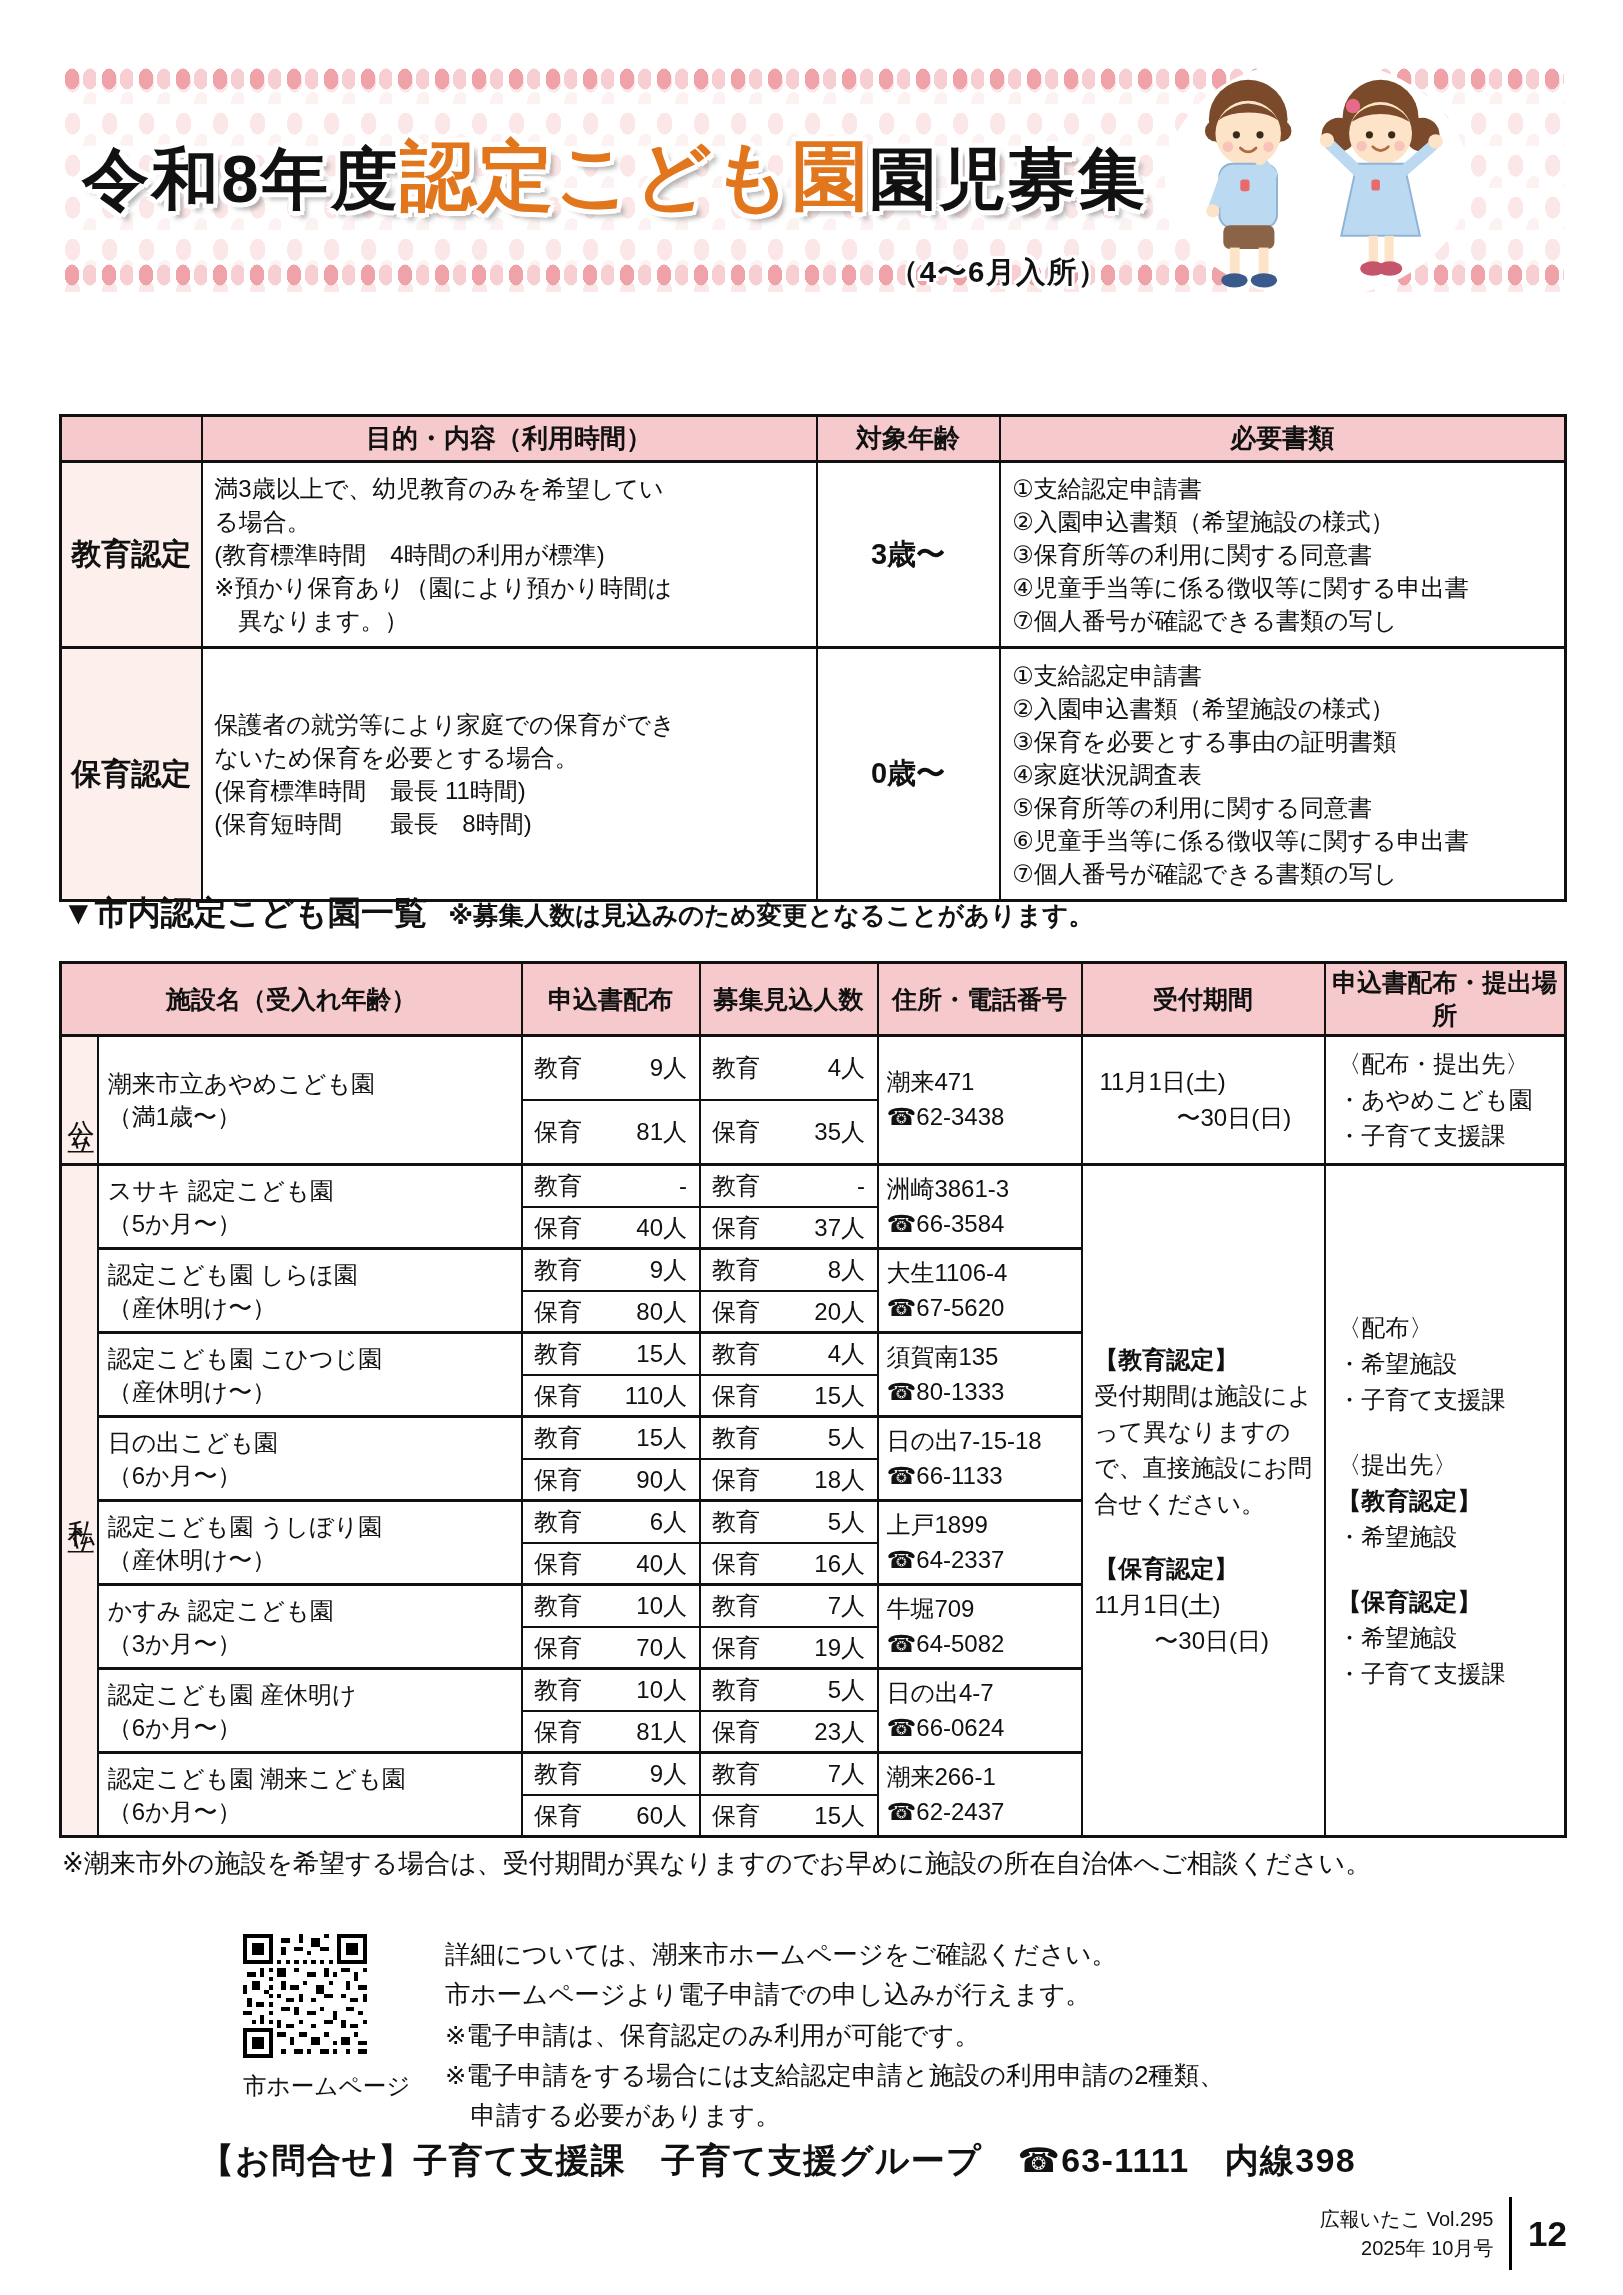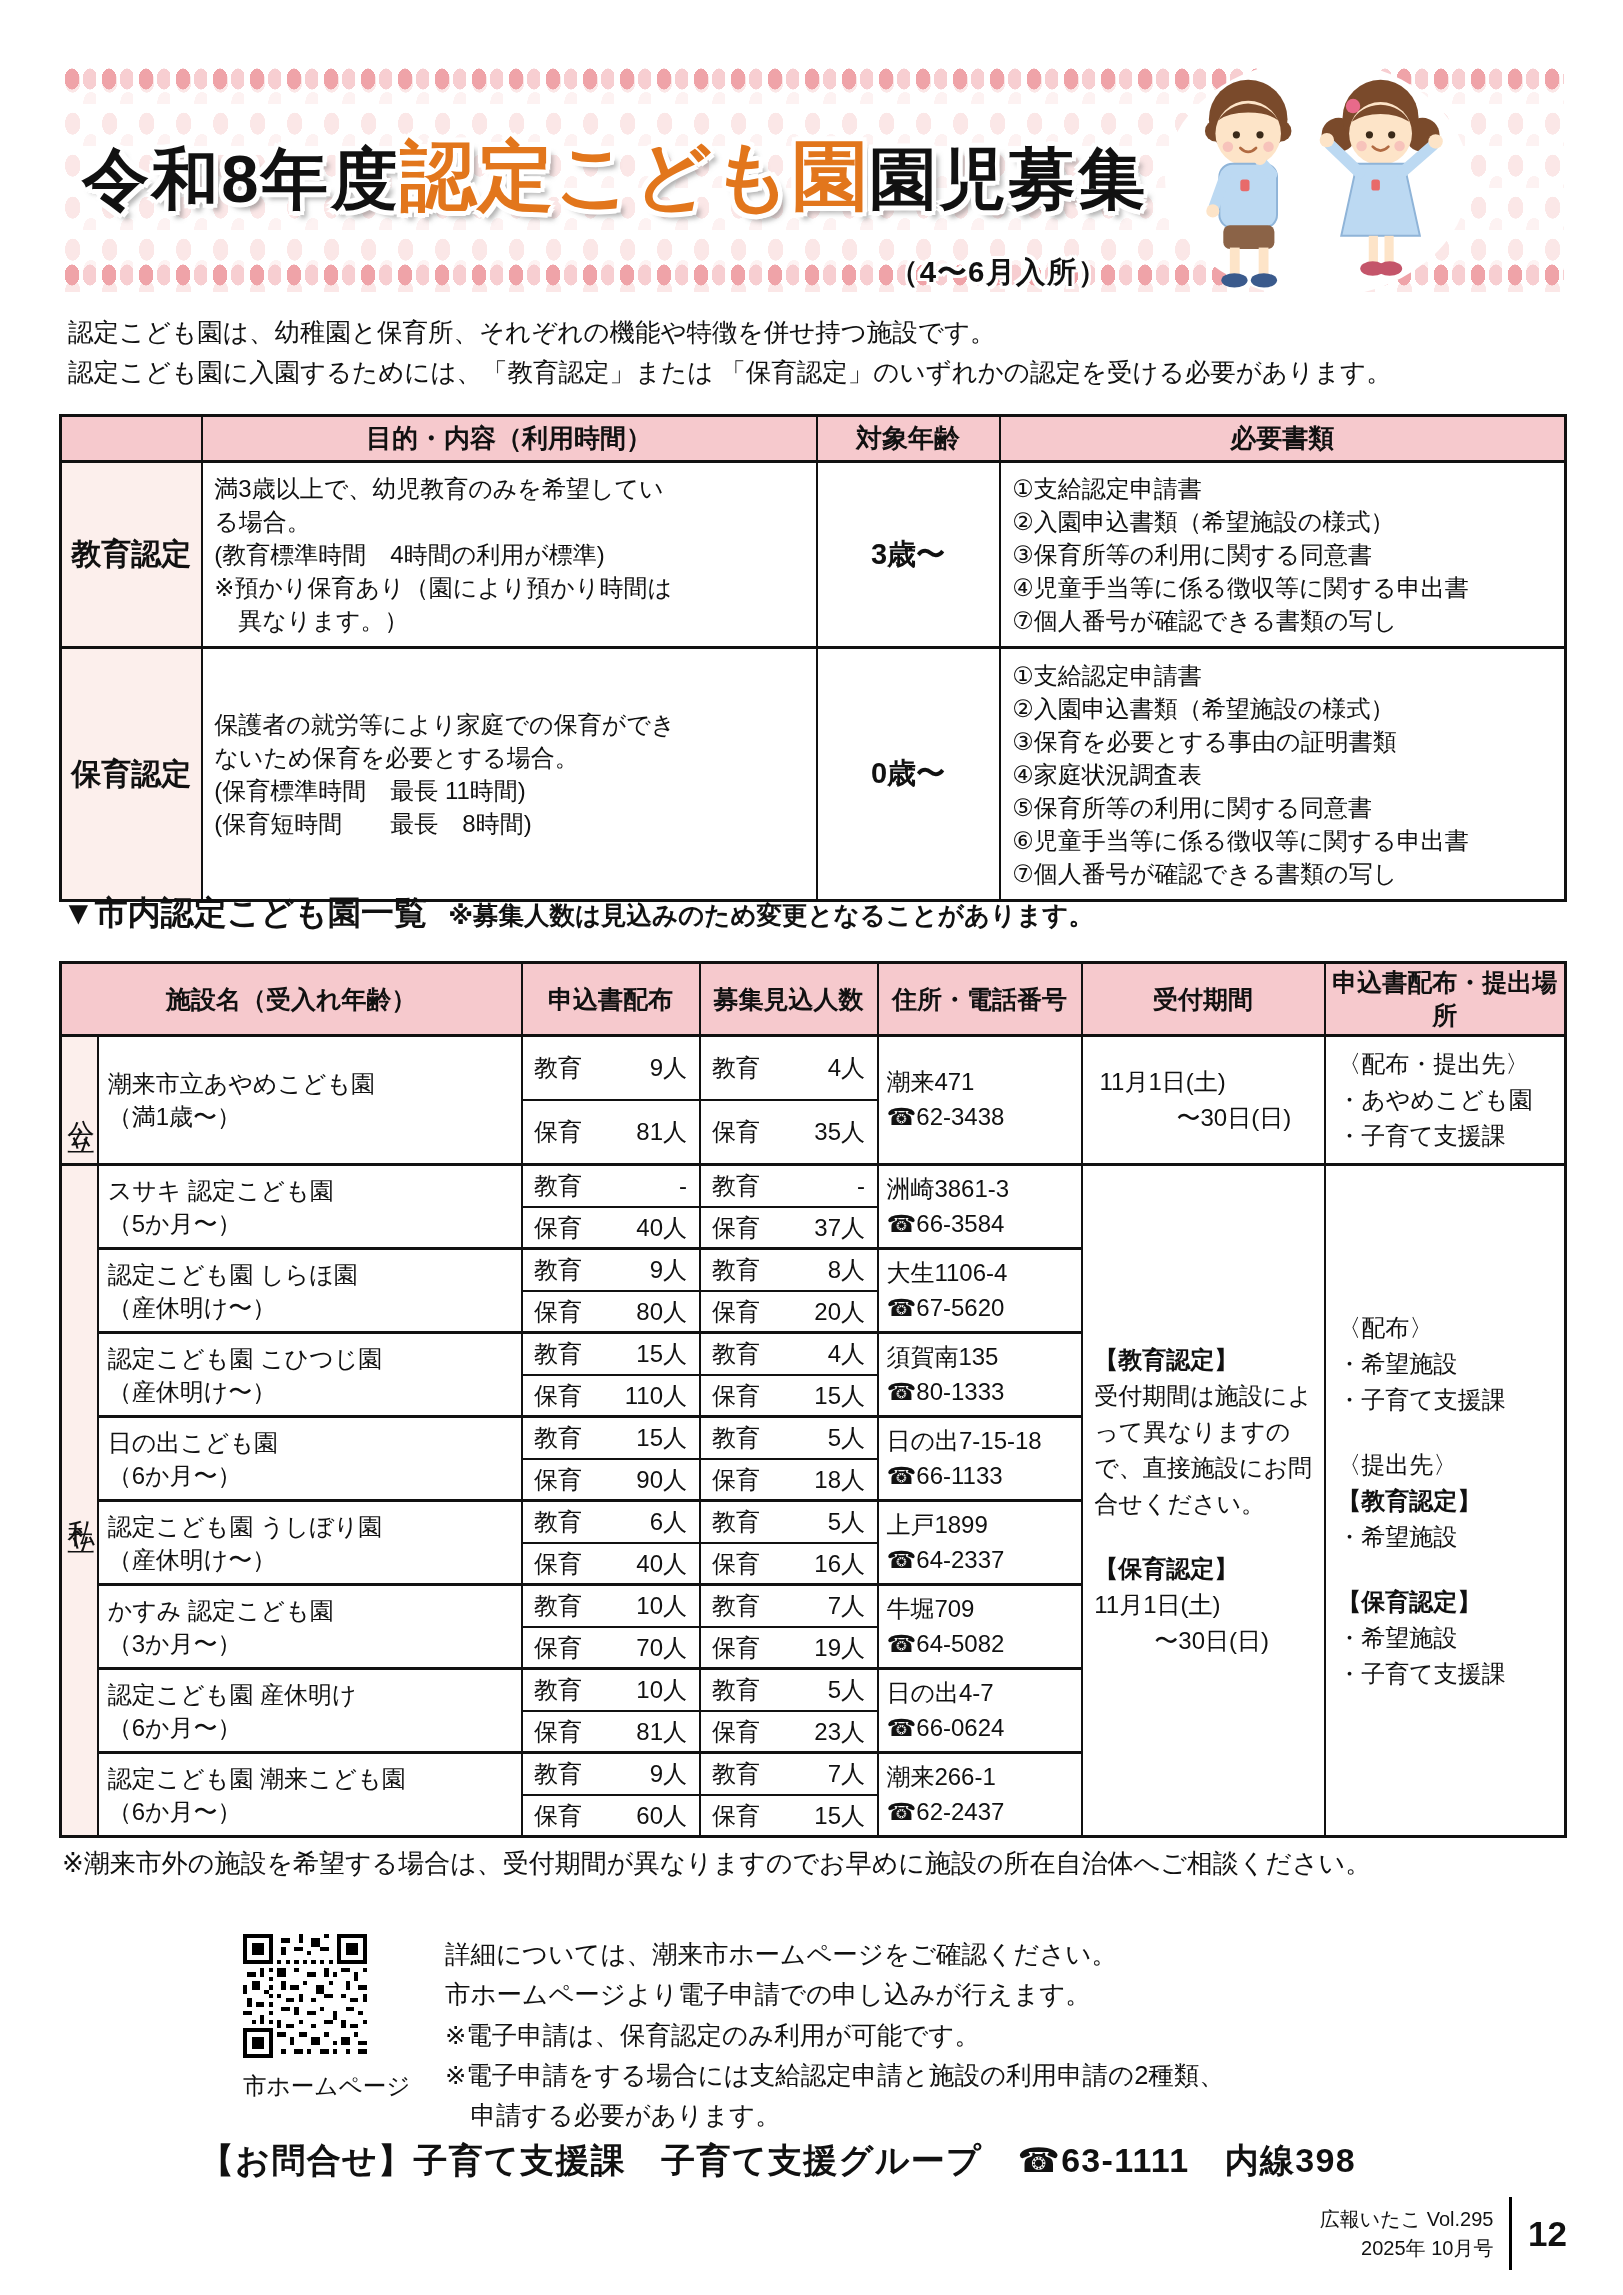--- a/index.html
+++ b/index.html
@@ -144,24 +144,20 @@
     <circle cx="250" cy="136" r="11" fill="#fde4c8"></circle>
     <path d="M364 186 L412 144" stroke="#bcd9f2" stroke-width="17" stroke-linecap="round"></path>
     <circle cx="416" cy="138" r="11" fill="#fde4c8"></circle>
     <rect x="318" y="196" width="13" height="17" rx="4" fill="#e86a6a"></rect>
     <rect x="314" y="282" width="14" height="42" fill="#fde4c8"></rect>
     <rect x="338" y="282" width="14" height="42" fill="#fde4c8"></rect>
     <ellipse cx="320" cy="332" rx="19" ry="11" fill="#c4556a"></ellipse>
     <ellipse cx="346" cy="332" rx="19" ry="11" fill="#c4556a"></ellipse>
   </svg>
 
-  <div class="intro">
-    <div>認定こども園は、幼稚園と保育所、それぞれの機能や特徴を併せ持つ施設です。</div>
-    <div>認定こども園に入園するためには、「教育認定」または 「保育認定」のいずれかの認定を受ける必要があります。</div>
-  </div>
 
   <table class="tbl cert">
     <colgroup>
         <col style="width:141px">
         <col style="width:615px">
         <col style="width:183px">
         <col style="width:566px">
       </colgroup>
     <tbody>
         <tr>

